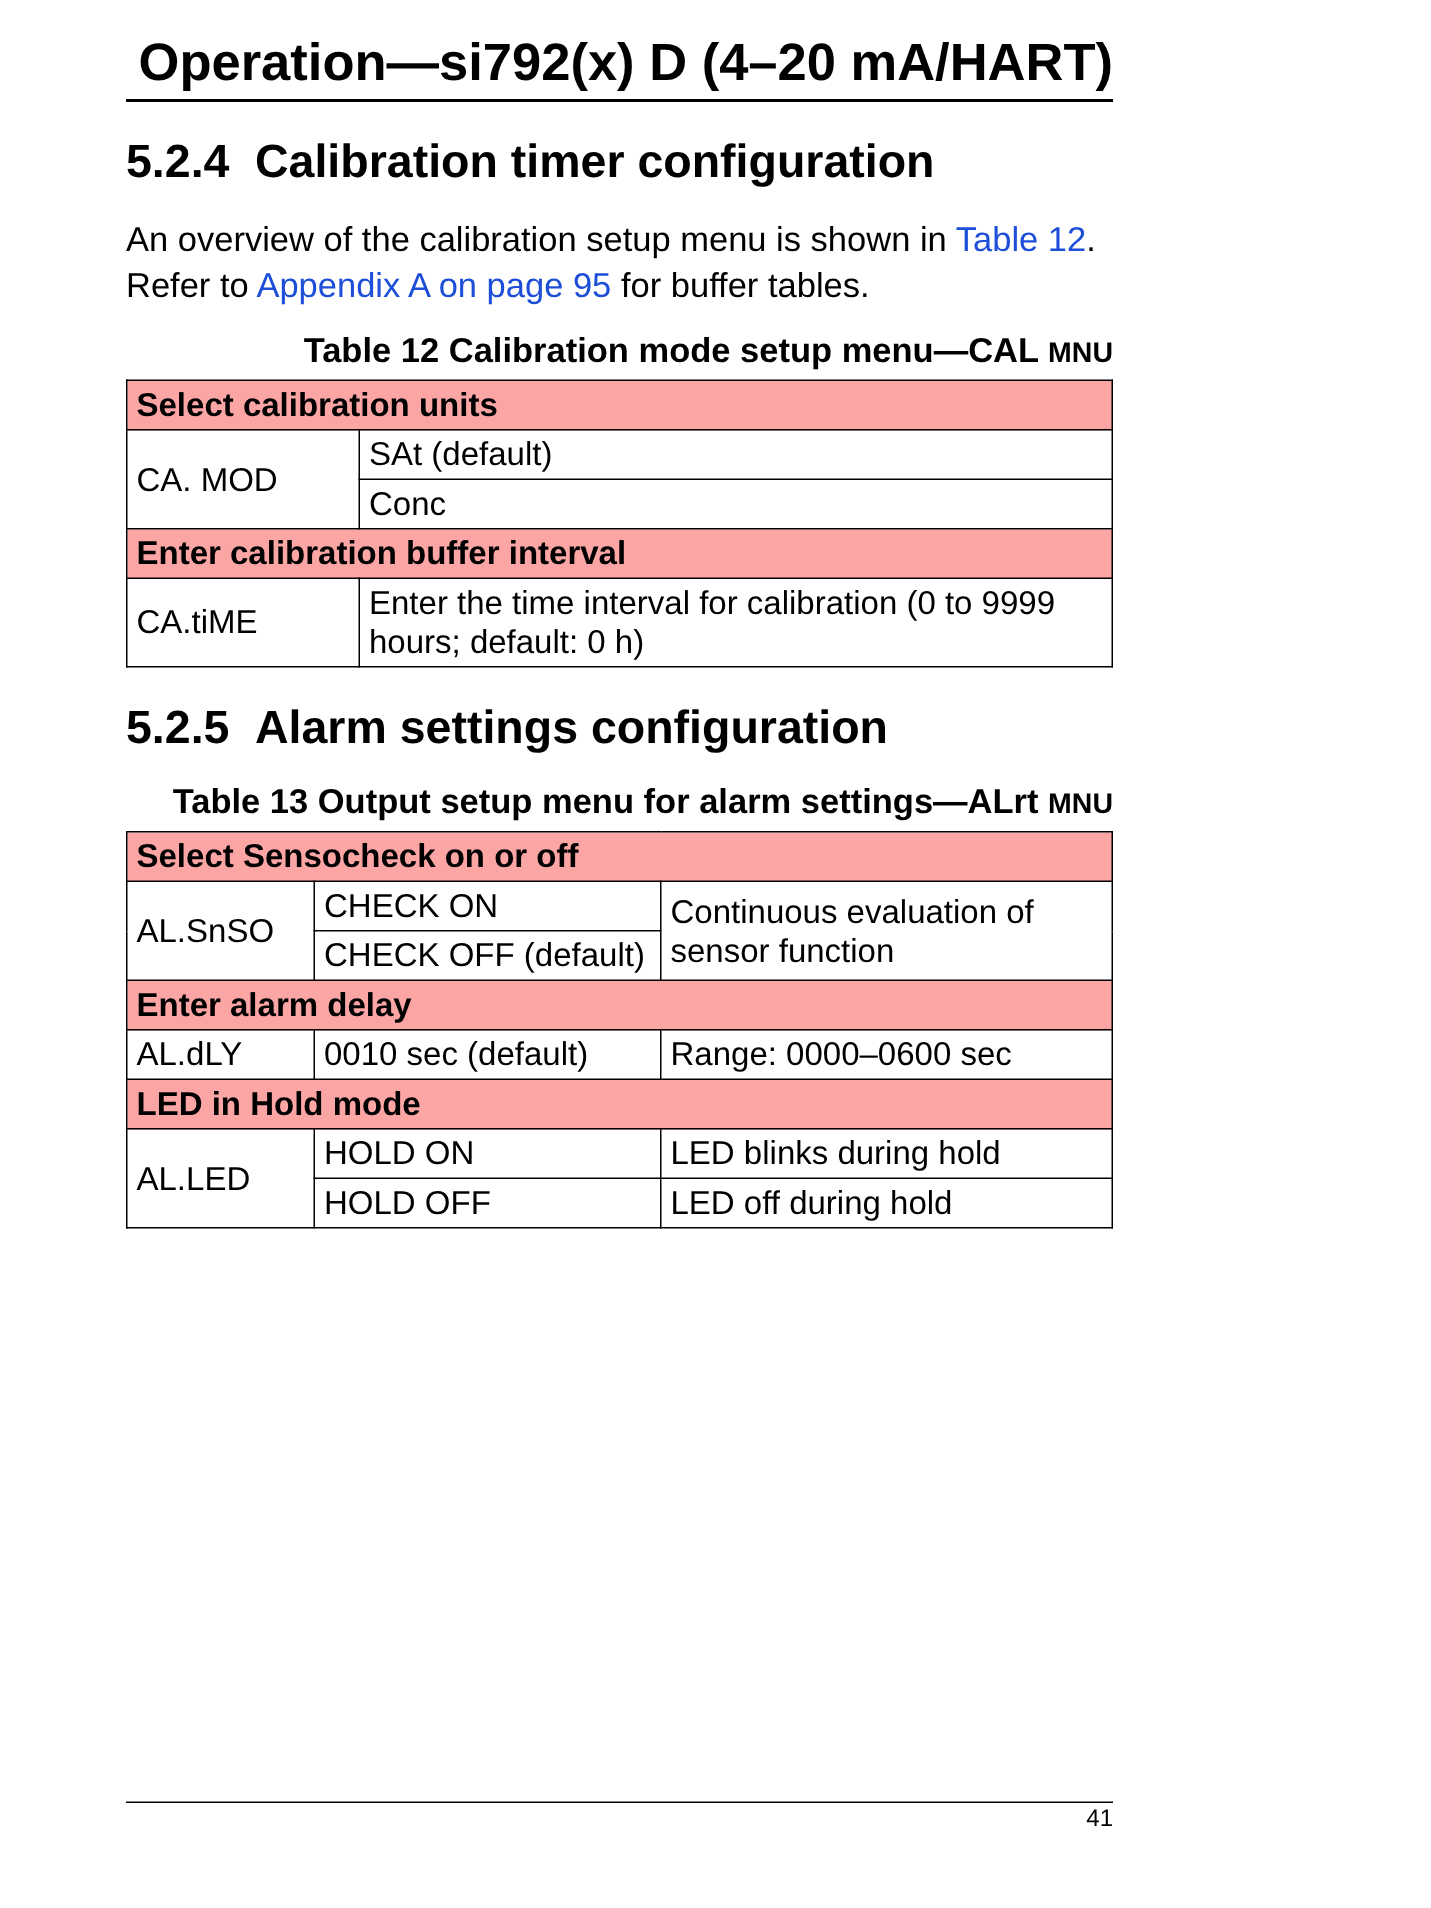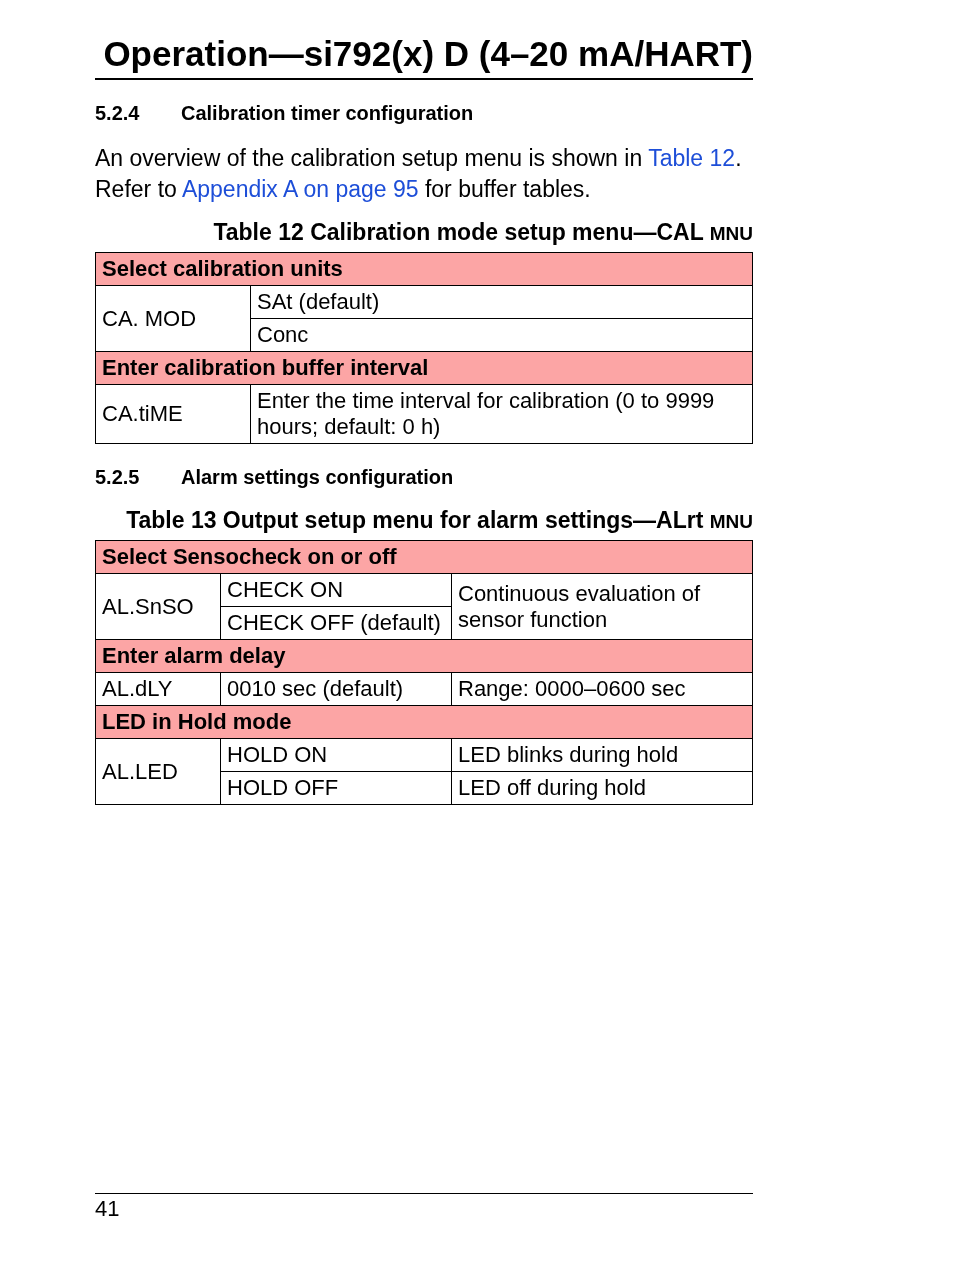--- a/index.html
+++ b/index.html
@@ -8,33 +8,32 @@
     background: #fff;
     font-family: Arial, Helvetica, sans-serif;
     color: #000;
     width: 954px;
   }
   .page {
     width: 826px;
     height: 1272px;
     position: relative;
     box-sizing: border-box;
-    padding: 34px 84px 0 84px;
-    margin-left: 11px;
+    padding: 22px 84px 0 84px;
   }
   .page-title {
     font-size: 35px;
     font-weight: bold;
     text-align: right;
     border-bottom: 2.5px solid #000;
     padding-bottom: 4px;
     margin-bottom: 18px;
   }
   .section-heading {
-    font-size: 20px;
+    font-size: 31px;
     font-weight: bold;
     margin: 22px 0 18px 0;
     display: flex;
   }
   .section-heading .num {
     width: 86px;
   }
   .body-text {
     font-size: 23px;
     line-height: 1.35;
@@ -68,21 +67,22 @@
   .hdr-row td {
     background: #fca5a5;
     font-weight: bold;
   }
   .footer {
     position: absolute;
     left: 84px;
     right: 84px;
     bottom: 50px;
     border-top: 1.5px solid #000;
-    font-size: 22px;
+    text-align: right;
+    font-size: 16px;
     padding-top: 2px;
   }
   .t12 .c1 { width: 142px; }
   .t13 .c1 { width: 112px; }
   .t13 .c2 { width: 218px; }
 </style>
 </head>
 <body>
 
 <div class="page">

